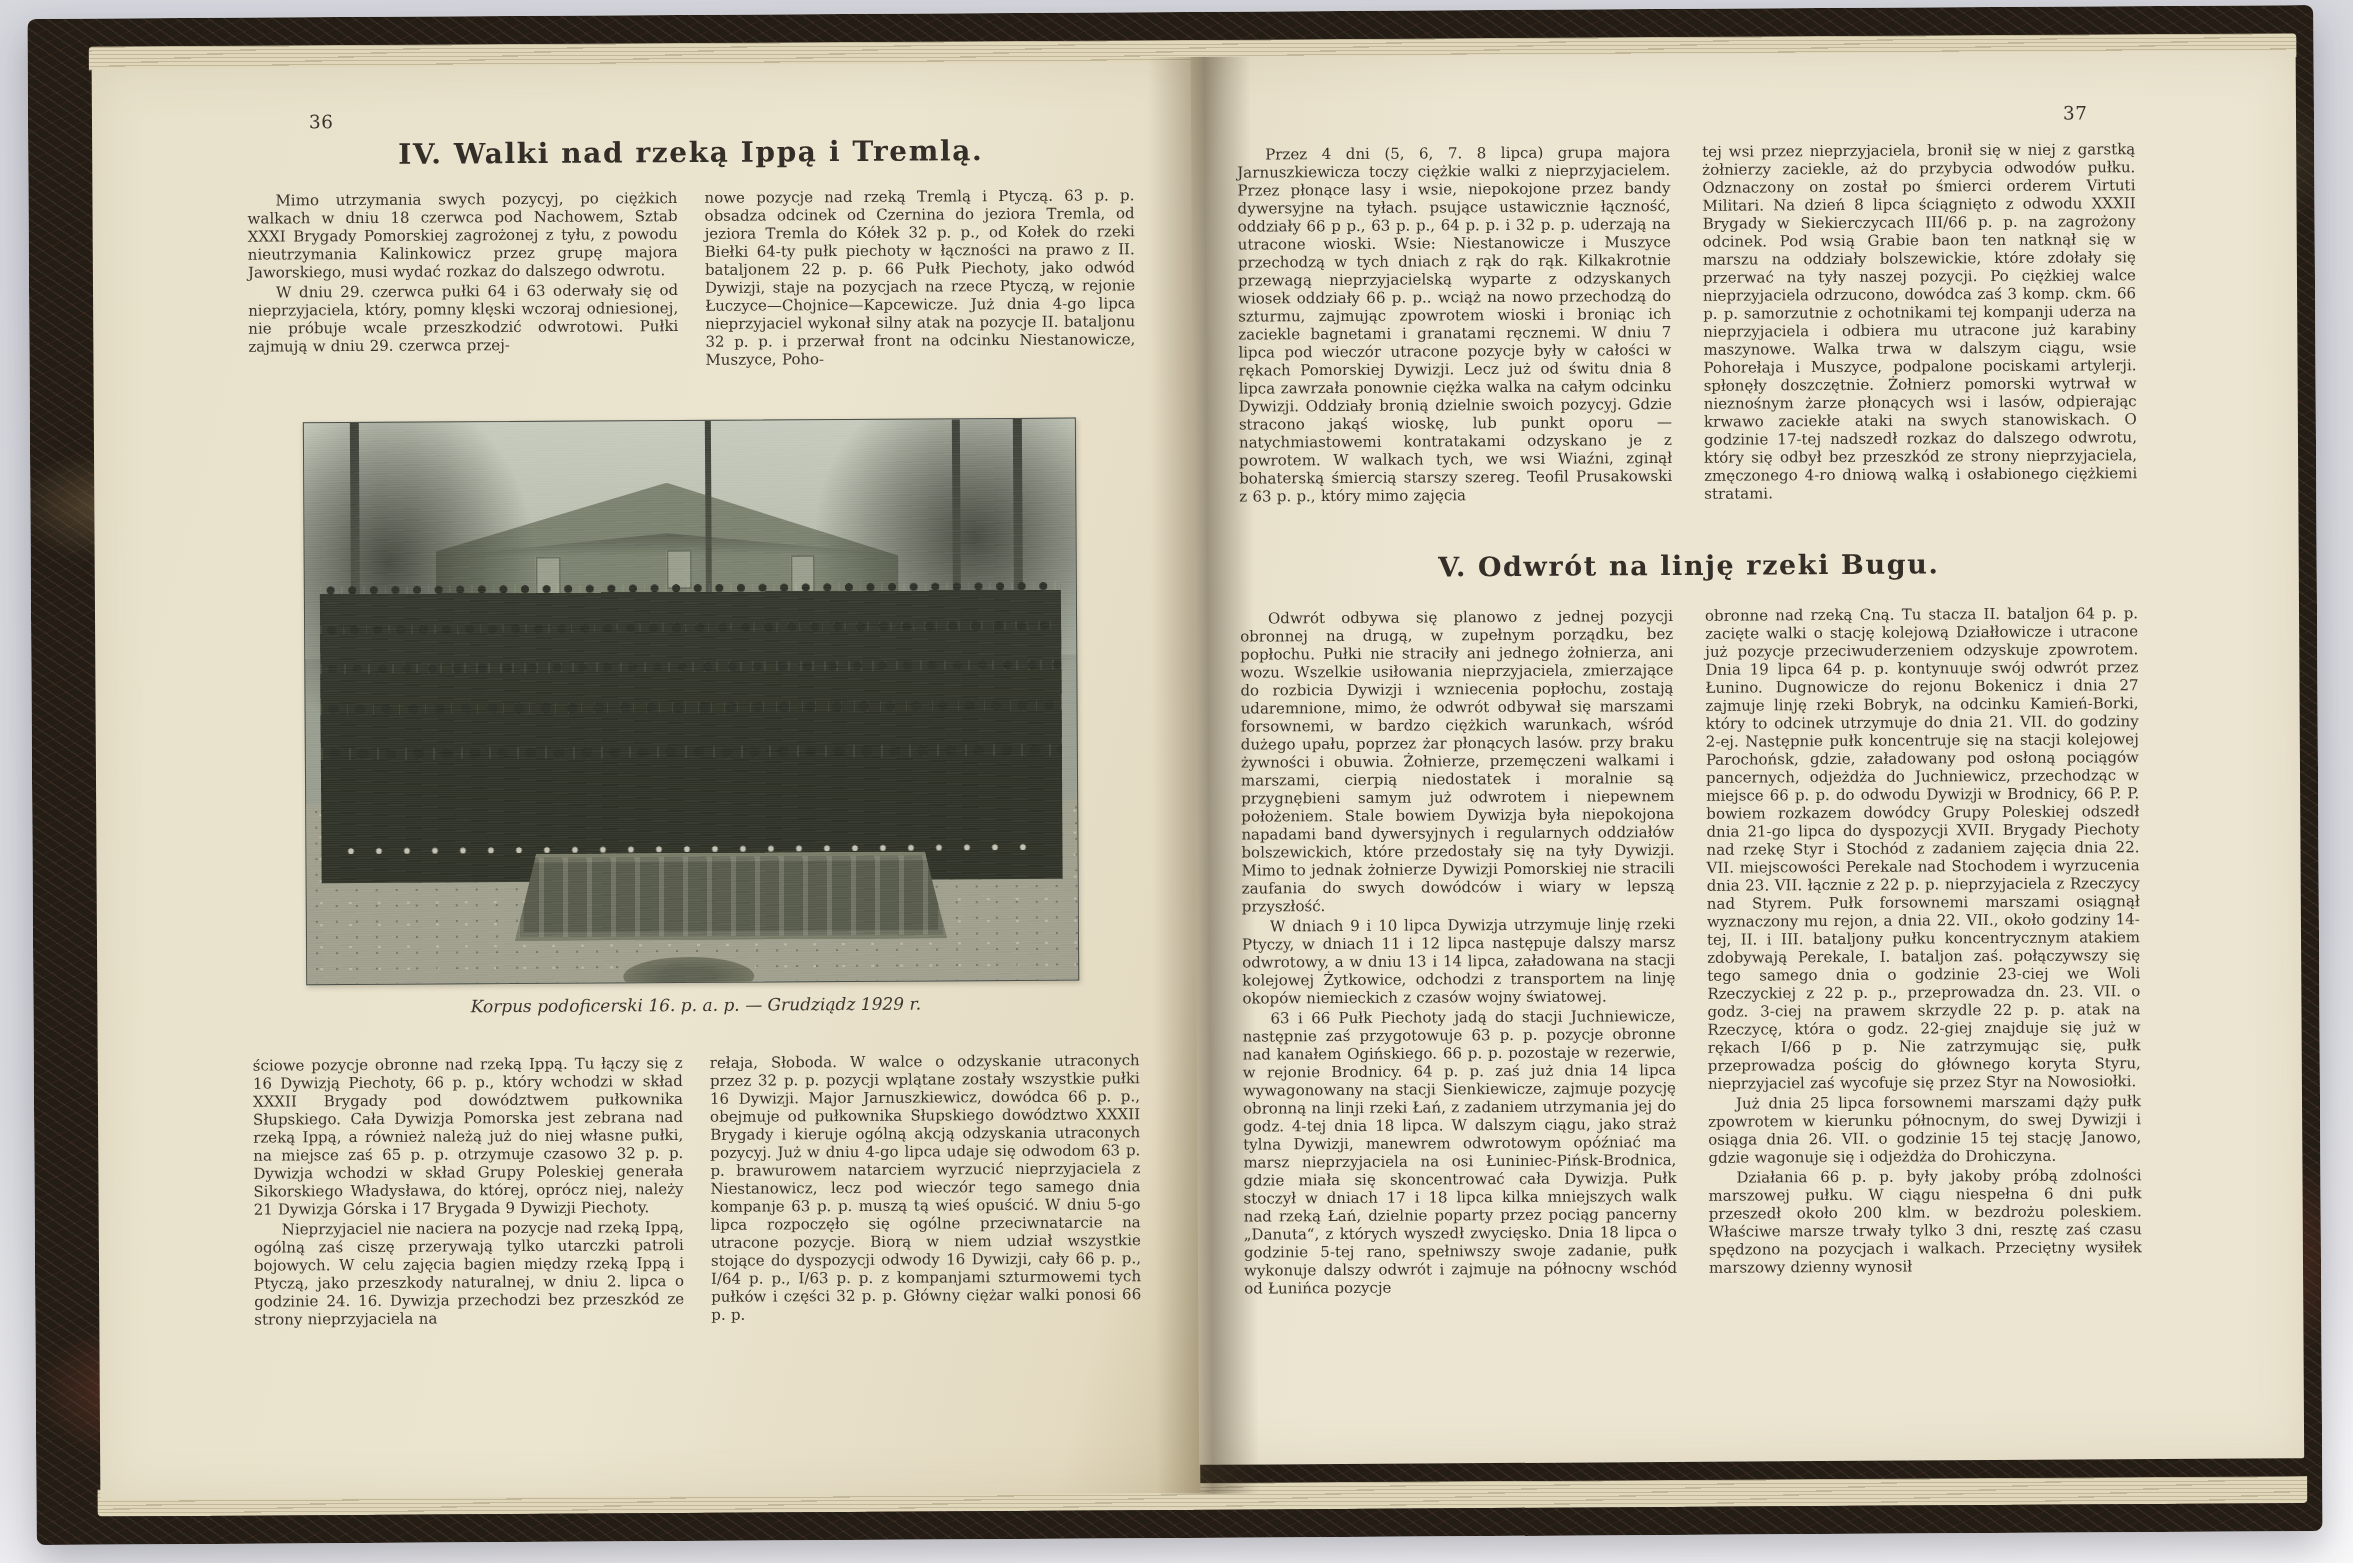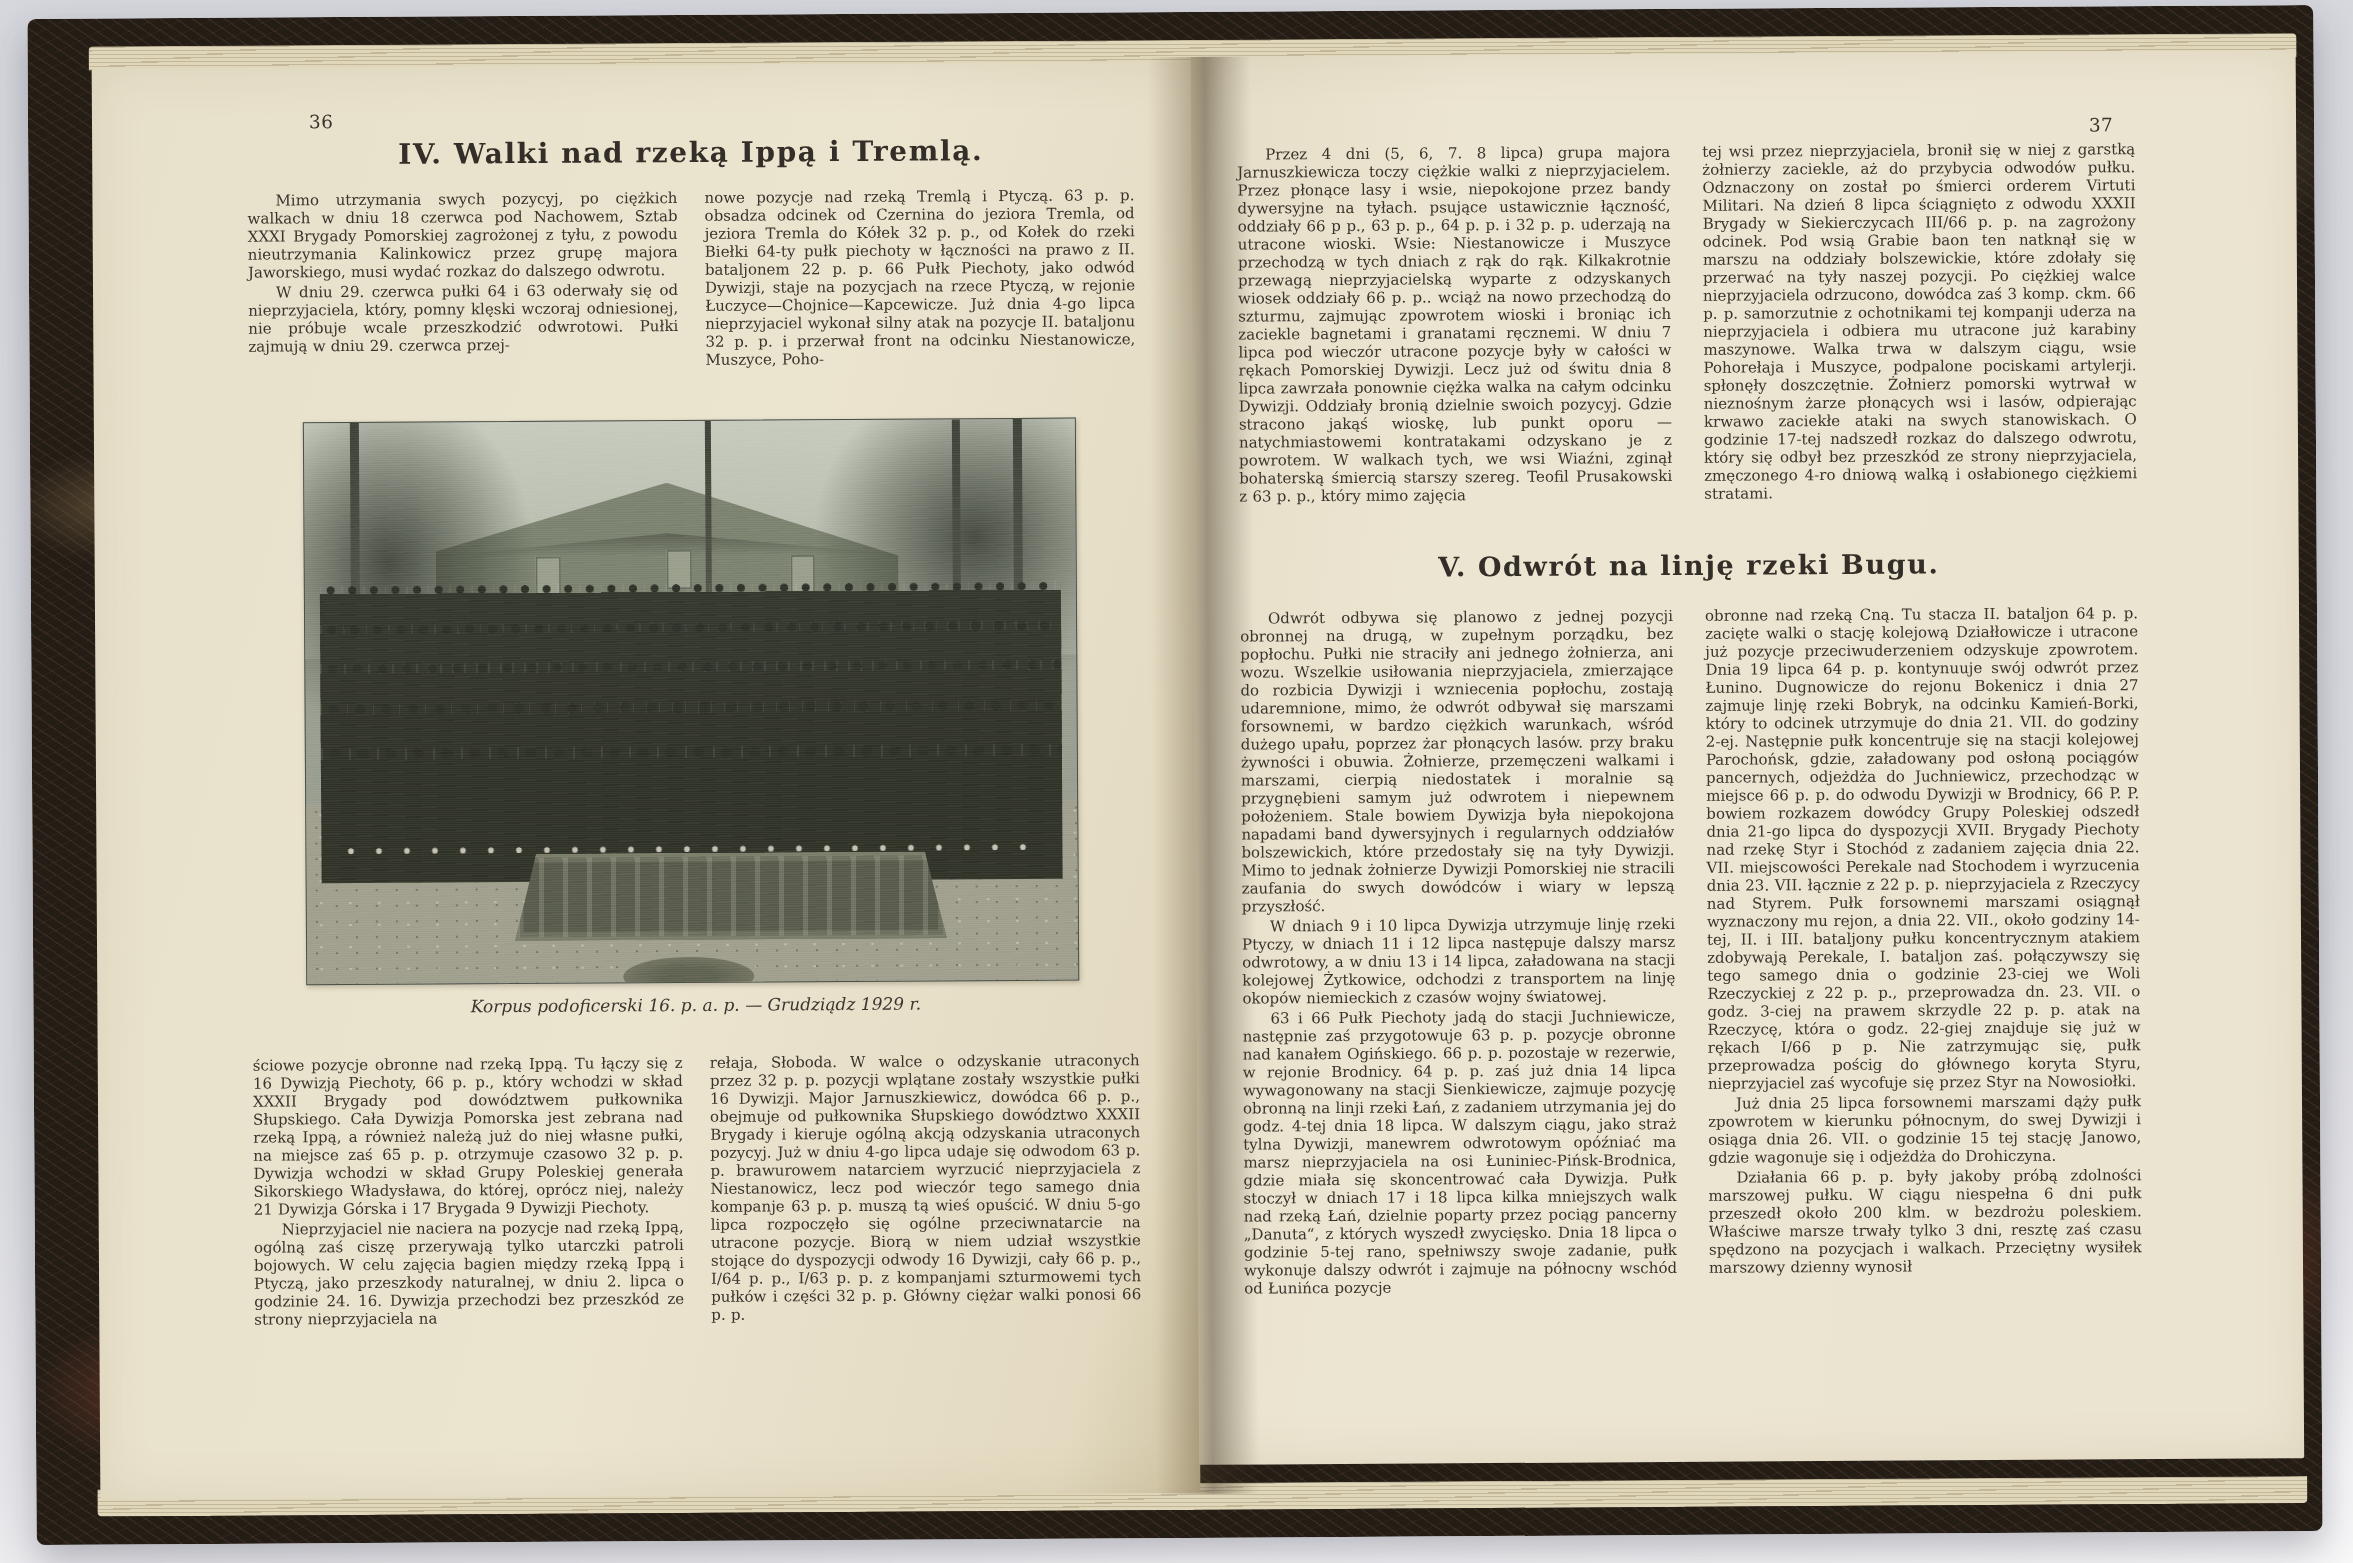--- a/index.html
+++ b/index.html
@@ -132,21 +132,21 @@
     <div class="cols lp" style="left:219px;top:1039px;">
       <div class="col ink">
         <p class="para cont">ściowe pozycje obronne nad rzeką Ippą. Tu łączy się z 16 Dywizją Piechoty, 66 p. p., który wchodzi w skład XXXII Brygady pod dowództwem pułkownika Słupskiego. Cała Dywizja Pomorska jest zebrana nad rzeką Ippą, a również należą już do niej własne pułki, na miejsce zaś 65 p. p. otrzymuje czasowo 32 p. p. Dywizja wchodzi w skład Grupy Poleskiej generała Sikorskiego Władysława, do której, oprócz niej, należy 21 Dywizja Górska i 17 Brygada 9 Dywizji Piechoty.</p>
         <p class="para">Nieprzyjaciel nie naciera na pozycje nad rzeką Ippą, ogólną zaś ciszę przerywają tylko utarczki patroli bojowych. W celu zajęcia bagien między rzeką Ippą i Ptyczą, jako przeszkody naturalnej, w dniu 2. lipca o godzinie 24. 16. Dywizja przechodzi bez przeszkód ze strony nieprzyjaciela na</p>
       </div>
       <div class="col ink">
         <p class="para cont">rełaja, Słoboda. W walce o odzyskanie utraconych przez 32 p. p. pozycji wplątane zostały wszystkie pułki 16 Dywizji. Major Jarnuszkiewicz, dowódca 66 p. p., obejmuje od pułkownika Słupskiego dowództwo XXXII Brygady i kieruje ogólną akcją odzyskania utraconych pozycyj. Już w dniu 4-go lipca udaje się odwodom 63 p. p. brawurowem natarciem wyrzucić nieprzyjaciela z Niestanowicz, lecz pod wieczór tego samego dnia kompanje 63 p. p. muszą tą wieś opuścić. W dniu 5-go lipca rozpoczęło się ogólne przeciwnatarcie na utracone pozycje. Biorą w niem udział wszystkie stojące do dyspozycji odwody 16 Dywizji, cały 66 p. p., I/64 p. p., I/63 p. p. z kompanjami szturmowemi tych pułków i części 32 p. p. Główny ciężar walki ponosi 66 p. p.</p>
       </div>
     </div>
 
-    <div class="pageno ink" style="left:2035px;top:96px;width:76px;text-align:center;position:absolute;margin-top:12px;">37</div>
+    <div class="pageno ink" style="left:2035px;top:96px;width:76px;text-align:left;position:absolute;">37</div>
 
     <div class="cols rp" style="left:1209px;top:134px;">
       <div class="col ink">
         <p class="para">Przez 4 dni (5, 6, 7. 8 lipca) grupa majora Jarnuszkiewicza toczy ciężkie walki z nieprzyjacielem. Przez płonące lasy i wsie, niepokojone przez bandy dywersyjne na tyłach. psujące ustawicznie łączność, oddziały 66 p p., 63 p. p., 64 p. p. i 32 p. p. uderzają na utracone wioski. Wsie: Niestanowicze i Muszyce przechodzą w tych dniach z rąk do rąk. Kilkakrotnie przewagą nieprzyjacielską wyparte z odzyskanych wiosek oddziały 66 p. p.. wciąż na nowo przechodzą do szturmu, zajmując zpowrotem wioski i broniąc ich zaciekle bagnetami i granatami ręcznemi. W dniu 7 lipca pod wieczór utracone pozycje były w całości w rękach Pomorskiej Dywizji. Lecz już od świtu dnia 8 lipca zawrzała ponownie ciężka walka na całym odcinku Dywizji. Oddziały bronią dzielnie swoich pozycyj. Gdzie stracono jakąś wioskę, lub punkt oporu — natychmiastowemi kontratakami odzyskano je z powrotem. W walkach tych, we wsi Wiaźni, zginął bohaterską śmiercią starszy szereg. Teofil Prusakowski z 63 p. p., który mimo zajęcia</p>
       </div>
       <div class="col ink">
         <p class="para cont">tej wsi przez nieprzyjaciela, bronił się w niej z garstką żołnierzy zaciekle, aż do przybycia odwodów pułku. Odznaczony on został po śmierci orderem Virtuti Militari. Na dzień 8 lipca ściągnięto z odwodu XXXII Brygady w Siekierczycach III/66 p. p. na zagrożony odcinek. Pod wsią Grabie baon ten natknął się w marszu na oddziały bolszewickie, które zdołały się przerwać na tyły naszej pozycji. Po ciężkiej walce nieprzyjaciela odrzucono, dowódca zaś 3 komp. ckm. 66 p. p. samorzutnie z ochotnikami tej kompanji uderza na nieprzyjaciela i odbiera mu utracone już karabiny maszynowe. Walka trwa w dalszym ciągu, wsie Pohorełaja i Muszyce, podpalone pociskami artylerji. spłonęły doszczętnie. Żołnierz pomorski wytrwał w nieznośnym żarze płonących wsi i lasów, odpierając krwawo zaciekłe ataki na swych stanowiskach. O godzinie 17-tej nadszedł rozkaz do dalszego odwrotu, który się odbył bez przeszkód ze strony nieprzyjaciela, zmęczonego 4-ro dniową walką i osłabionego ciężkiemi stratami.</p>
       </div>
     </div>
 

